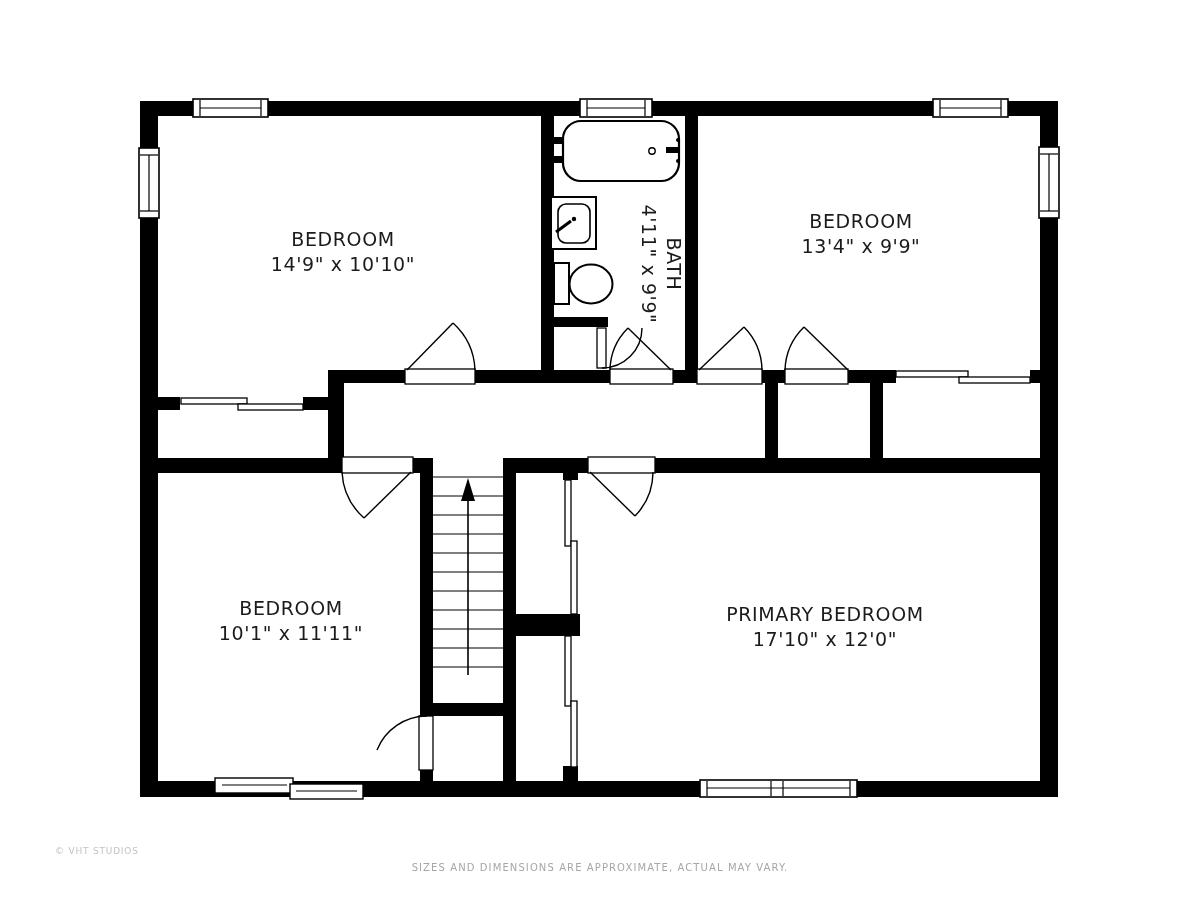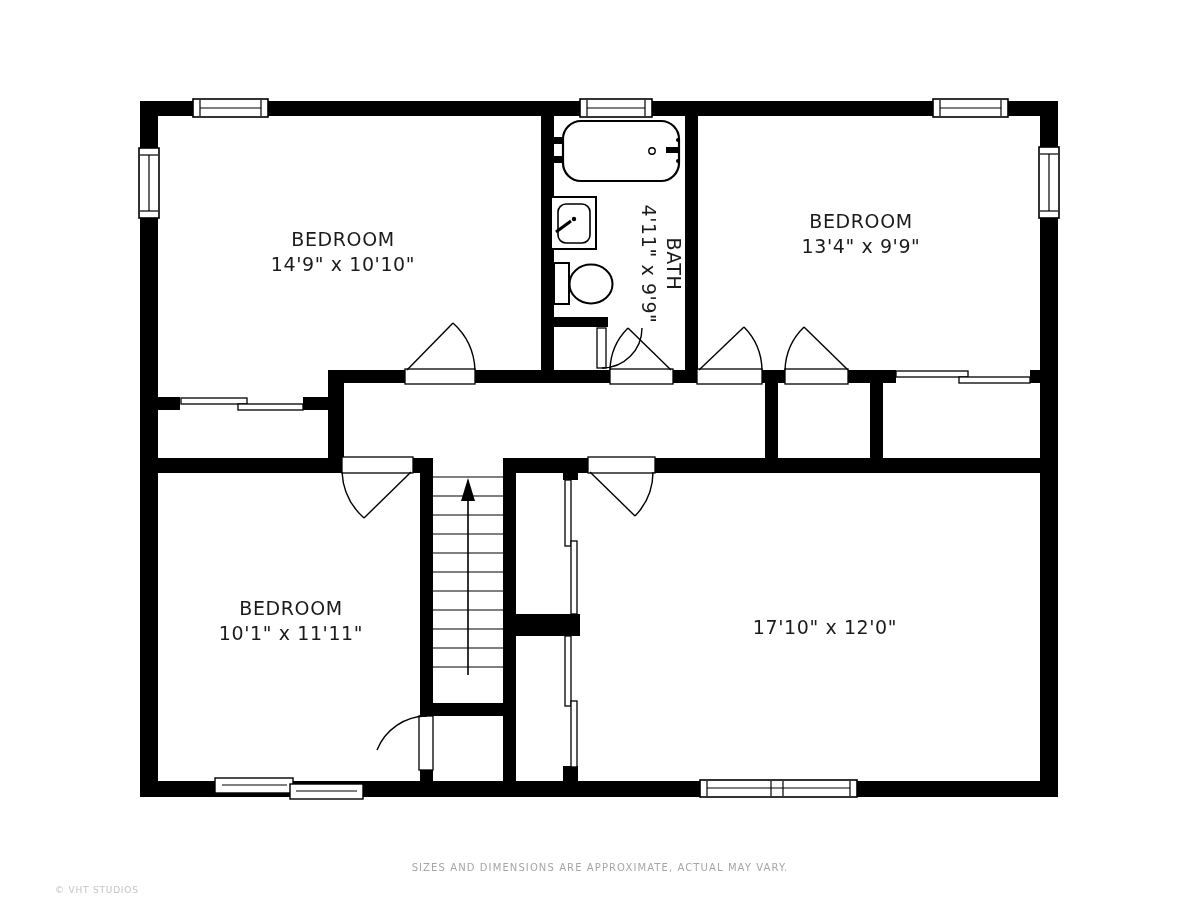--- a/index.html
+++ b/index.html
@@ -15,21 +15,21 @@
   }
   .room-label.rot{transform:translate(-50%,-50%) rotate(90deg);}
   .room-name{display:block;}
   .room-dims{display:block;}
   .disclaimer{
     position:absolute;left:600px;top:867px;transform:translate(-50%,-50%);
     color:#a6a6a6;font-size:10px;letter-spacing:1.1px;white-space:nowrap;
   }
   .watermark{
     position:absolute;left:55px;top:846px;
-    color:#c3c3c3;font-size:9px;letter-spacing:0.8px;white-space:nowrap;margin-top:39px;
+    color:#c3c3c3;font-size:9px;letter-spacing:0.8px;white-space:nowrap;
   }
 </style>
 </head>
 <body>
 
 <div class="stage">
 
   <svg width="1200" height="900" viewBox="0 0 1200 900">
 
     <g fill="#000000" stroke="none">
@@ -247,19 +247,20 @@
     <span class="room-name">BATH</span>
     <span class="room-dims">4'11" x 9'9"</span>
   </div>
 
   <div class="room-label" style="left:291px;top:621px;">
     <span class="room-name">BEDROOM</span>
     <span class="room-dims">10'1" x 11'11"</span>
   </div>
 
   <div class="room-label" style="left:825px;top:627px;">
+    <span class="room-name">PRIMARY BEDROOM</span>
     <span class="room-dims">17'10" x 12'0"</span>
   </div>
 
   <div class="watermark">© VHT STUDIOS</div>
   <div class="disclaimer">SIZES AND DIMENSIONS ARE APPROXIMATE, ACTUAL MAY VARY.</div>
 
 </div>
 
 </body></html>

